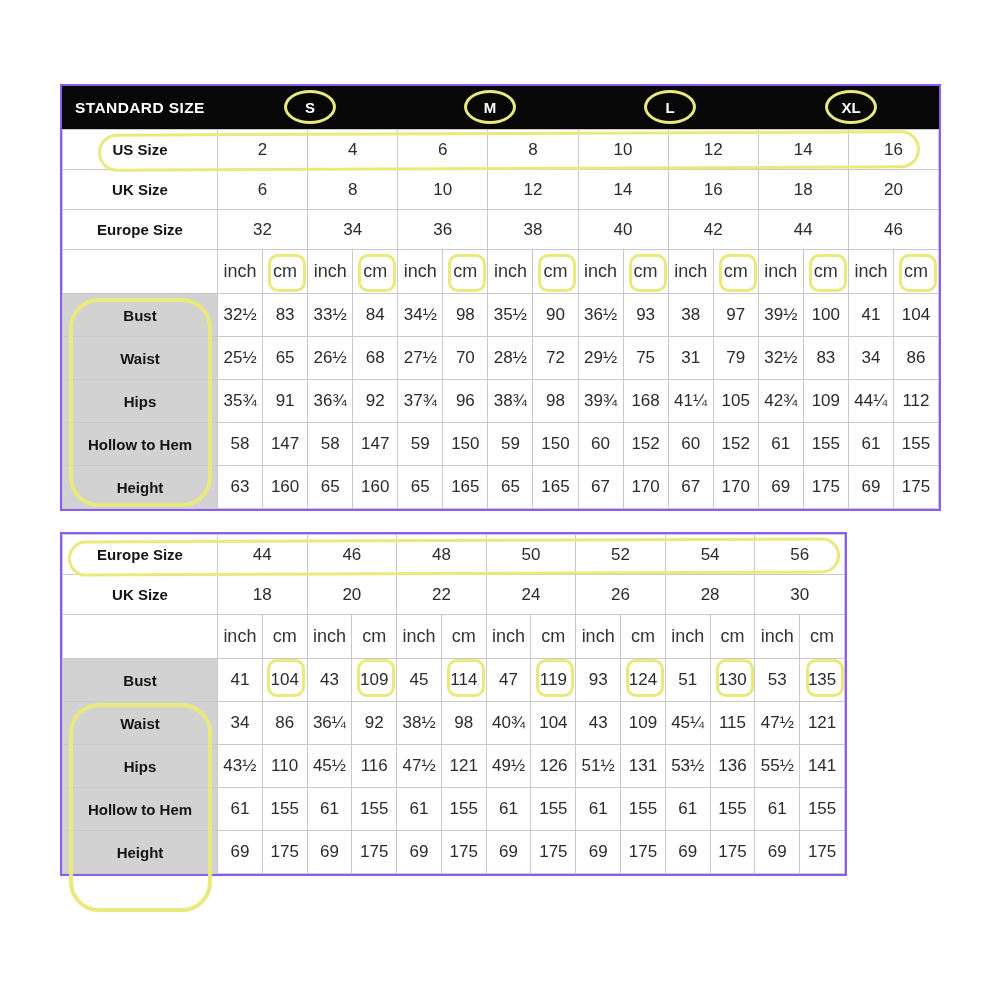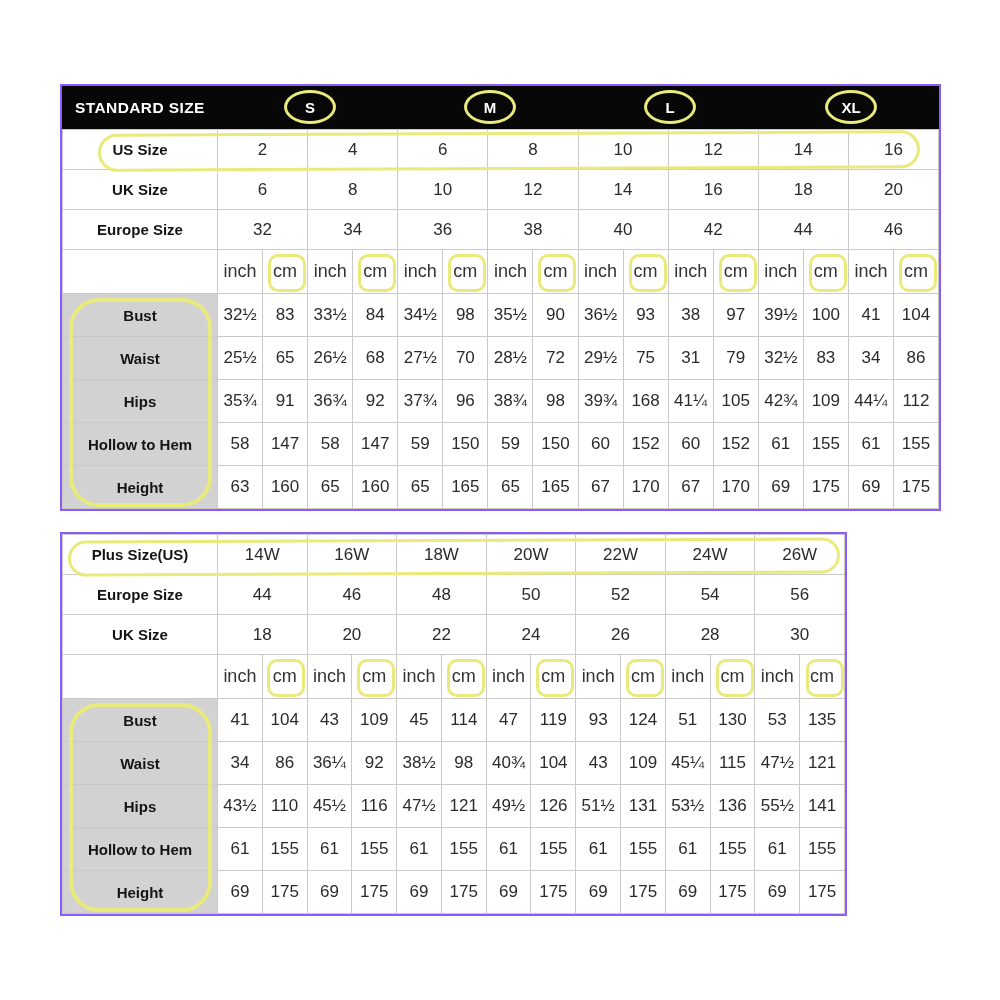--- a/index.html
+++ b/index.html
@@ -253,30 +253,20 @@
           <col>
           <col>
           <col>
           <col>
           <col>
           <col>
           <col>
         </colgroup>
       <tbody id="t2-body">
           <tr class="size-row">
-            <td class="lbl">Plus Size(US)</td>
-            <td colspan="2">14W</td>
-            <td colspan="2">16W</td>
-            <td colspan="2">18W</td>
-            <td colspan="2">20W</td>
-            <td colspan="2">22W</td>
-            <td colspan="2">24W</td>
-            <td colspan="2">26W</td>
-          </tr>
-          <tr class="size-row">
             <td class="lbl">Europe Size</td>
             <td colspan="2">44</td>
             <td colspan="2">46</td>
             <td colspan="2">48</td>
             <td colspan="2">50</td>
             <td colspan="2">52</td>
             <td colspan="2">54</td>
             <td colspan="2">56</td>
           </tr>
           <tr class="size-row">

